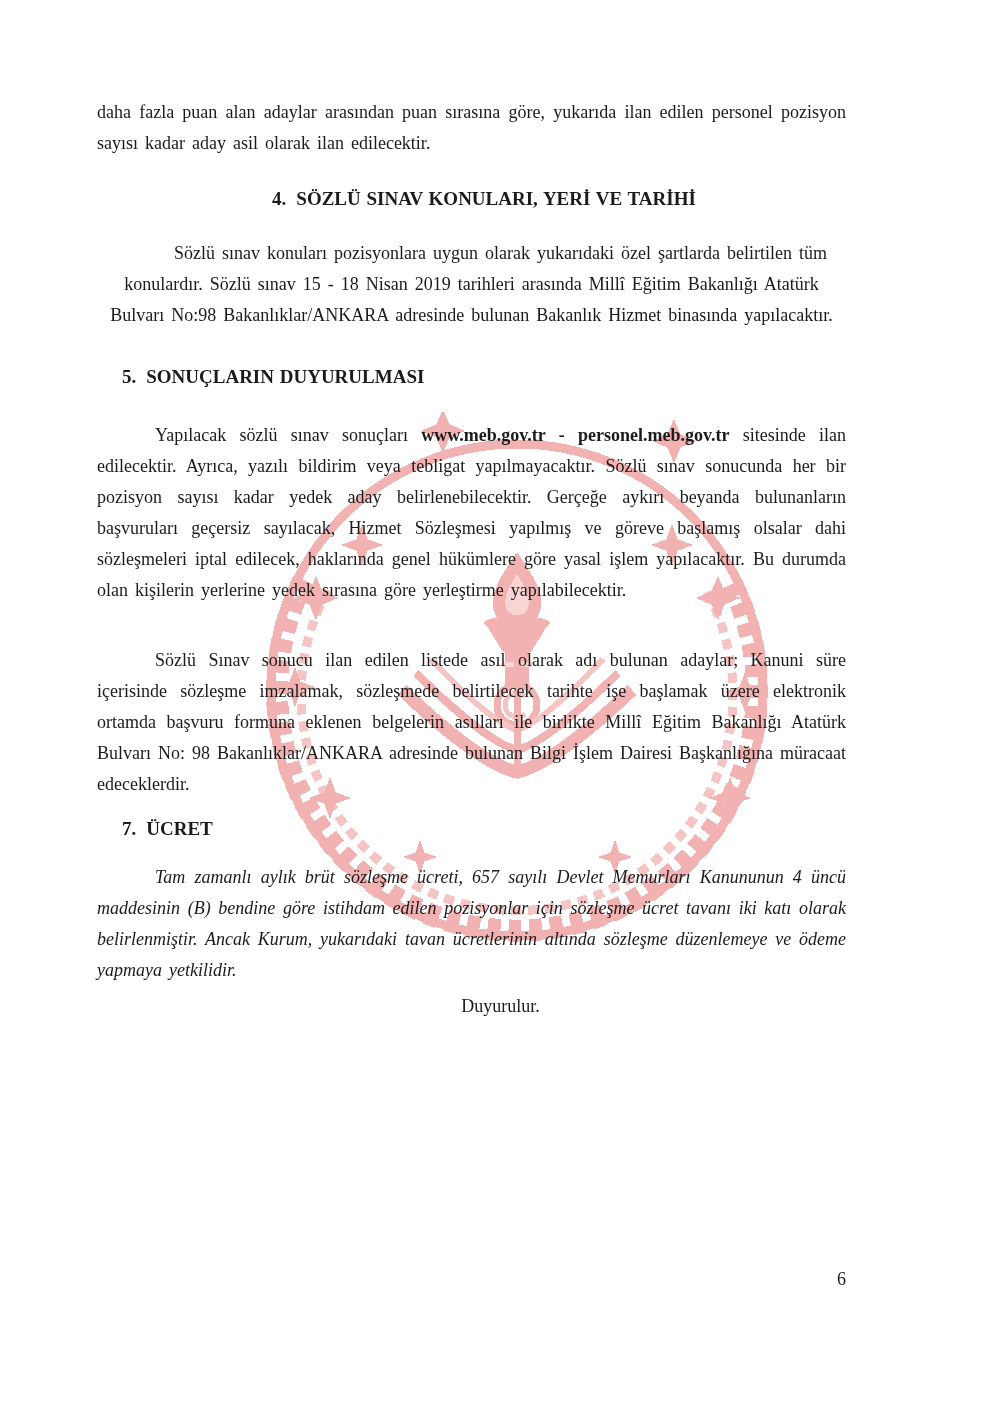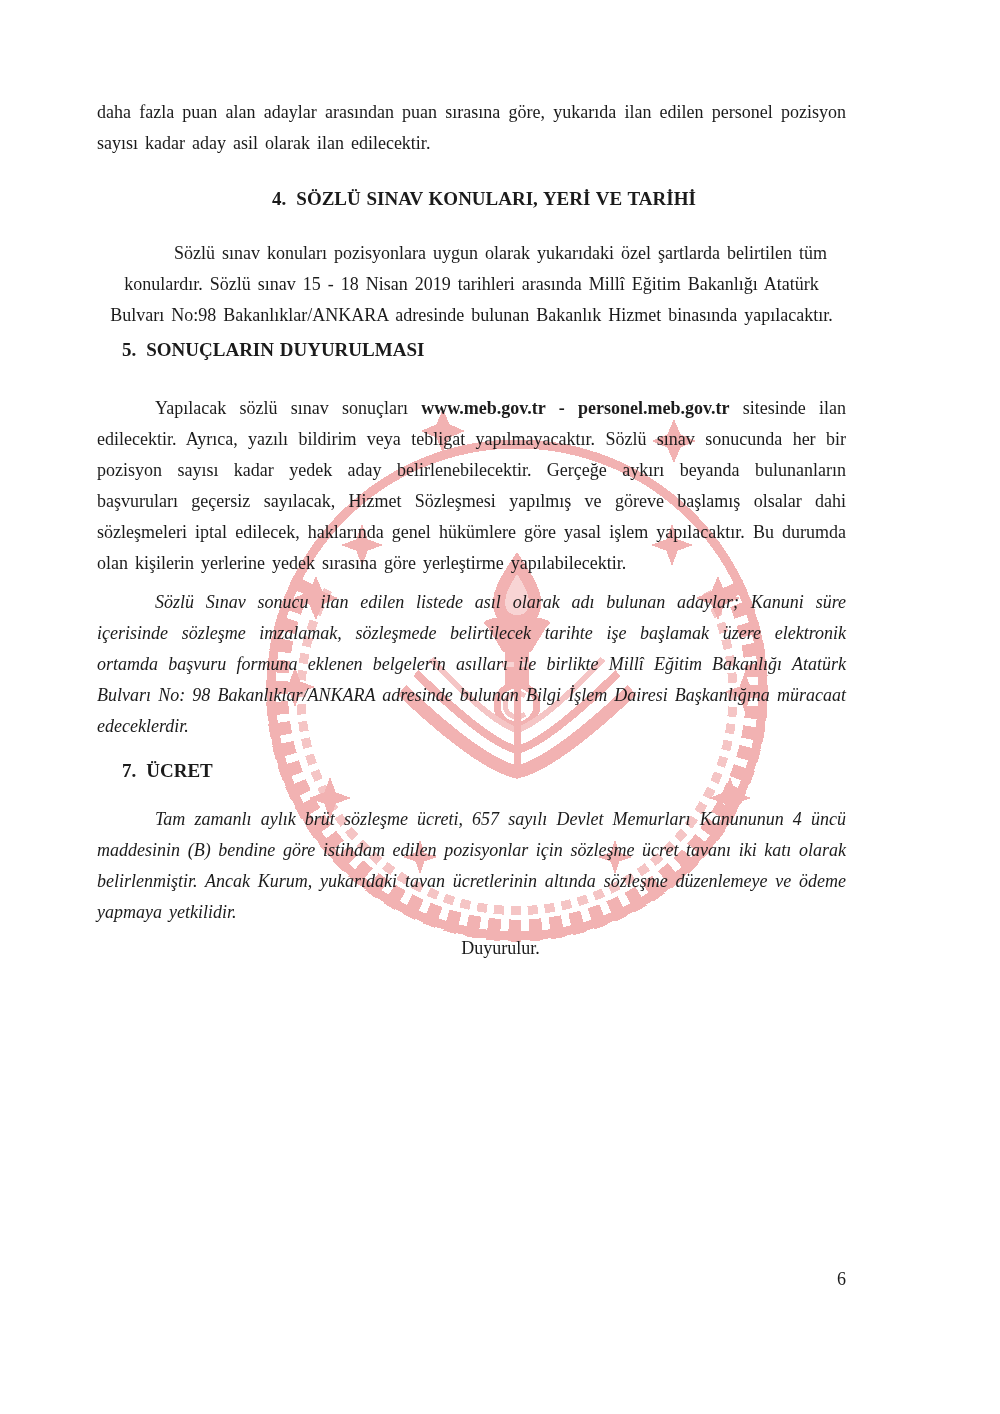--- a/index.html
+++ b/index.html
@@ -45,23 +45,23 @@
     font-size: 19px;
     font-weight: bold;
     line-height: 31px;
     padding-left: 25px;
     text-align: left;
     word-spacing: 1px;
   }
   .heading .hnum { margin-right: 10px; }
   .mt24 { margin-top: 24px; text-align: center; }
   .mt22 { margin-top: 28px; }
-  .mt21 { margin-top: 8px; font-style: italic; }
+  .mt21 { margin-top: 39px; }
   .mt23 { margin-top: 18px; font-style: italic; }
-  .mt19 { margin-top: 3px; }
+  .mt19 { margin-top: 30px; }
   .mt8  { margin-top: 8px; }
   .mt13 { margin-top: 13px; }
   .closing { margin: 5px 0 0 0; text-indent: 58px; text-align: center; }
   .page-number {
     position: absolute;
     top: 1264px;
     right: 62px;
     font-size: 18px;
     line-height: 31px;
     z-index: 1;

